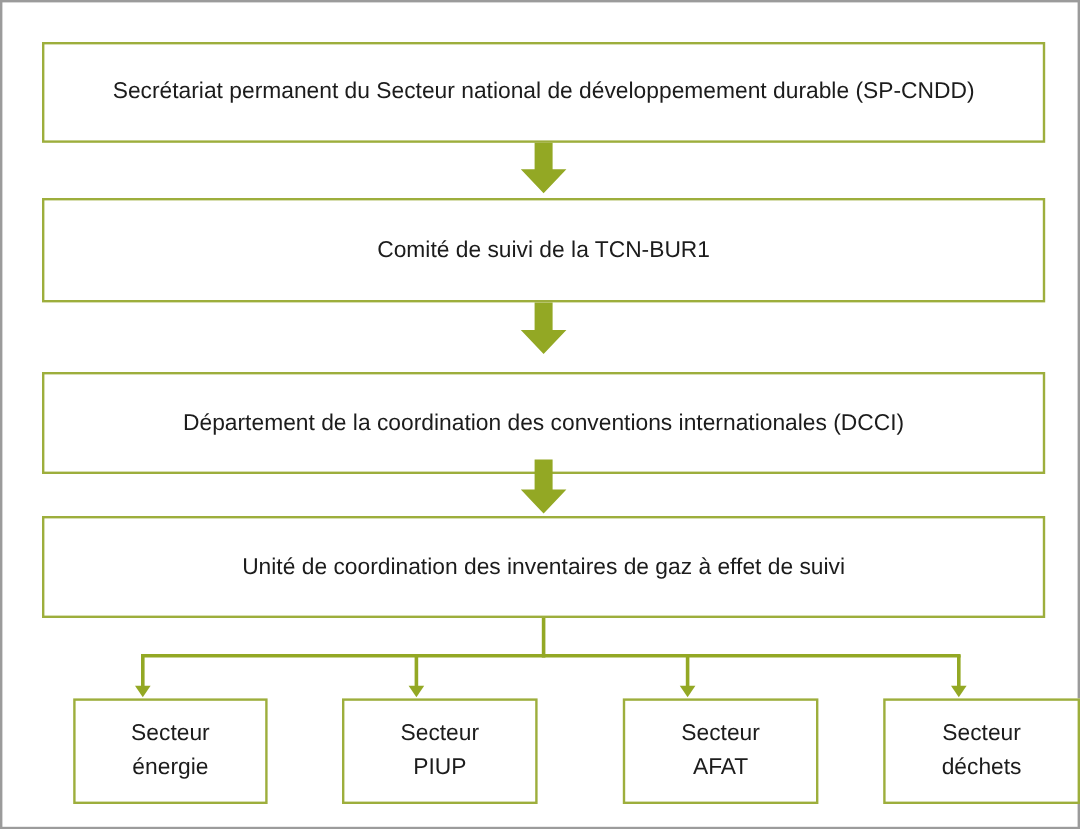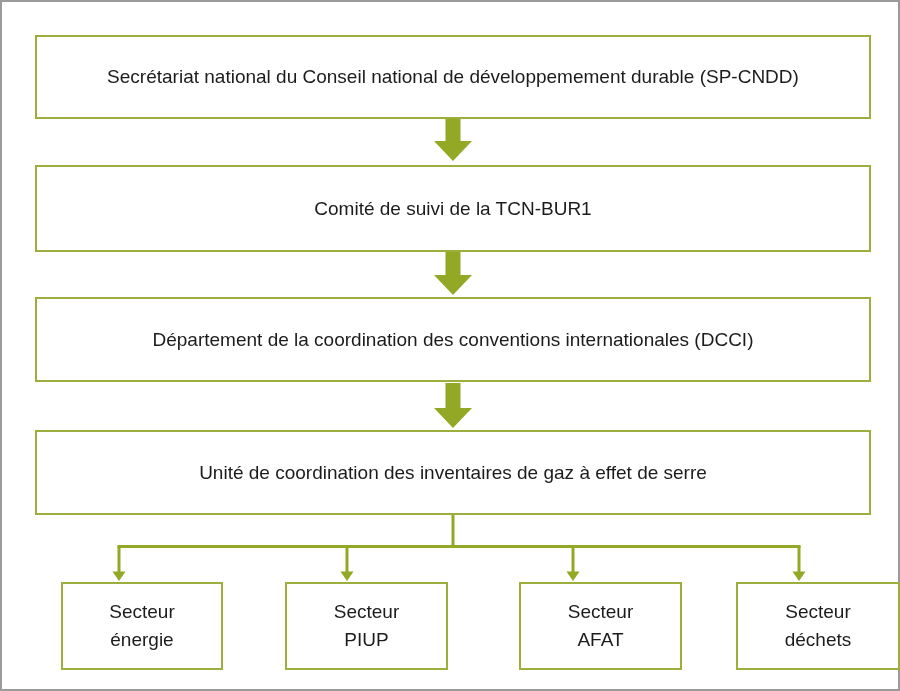--- a/index.html
+++ b/index.html
@@ -22,54 +22,54 @@
     border:2px solid var(--border-green);
     background:var(--background);
     display:flex;align-items:center;justify-content:center;
     text-align:center;
     font-size:19px;
     line-height:28px;
   }
   .lvl{left:33px;width:836px;}
   .lvl1{top:33px;height:84px;}
   .lvl2{top:163px;height:87px;}
-  .lvl3{top:295px;height:85px;}
+  .lvl3{top:308px;height:85px;}
   .lvl4{top:428px;height:85px;}
   .sector{top:580px;height:88px;white-space:pre-line;margin-left:26px;}
   .sec1{left:33px;width:162px;}
   .sec2{left:257px;width:163px;}
   .sec3{left:491px;width:163px;}
   .sec4{left:708px;width:164px;}
   svg.connectors{
     position:absolute;left:0;top:0;width:900px;height:691px;
     pointer-events:none;
   }
   .arrow-shape{fill:var(--green);stroke:none;}
   .cline{stroke:var(--green);stroke-width:3;fill:none;}
   .ahead{fill:var(--green);stroke:none;}
 </style>
 </head>
 <body>
 
 <div class="frame">
 
   <div class="org-box lvl lvl1">
-    <span>Secrétariat national du Conseil national de développemement durable (SP-CNDD)</span>
+    <span>Secrétariat permanent du Secteur national de développemement durable (SP-CNDD)</span>
   </div>
 
   <div class="org-box lvl lvl2">
     <span>Comité de suivi de la TCN-BUR1</span>
   </div>
 
   <div class="org-box lvl lvl3">
     <span>Département de la coordination des conventions internationales (DCCI)</span>
   </div>
 
   <div class="org-box lvl lvl4">
-    <span>Unité de coordination des inventaires de gaz à effet de serre</span>
+    <span>Unité de coordination des inventaires de gaz à effet de suivi</span>
   </div>
 
   <div class="org-box sector sec1">
     <span>Secteur
 énergie</span>
   </div>
   <div class="org-box sector sec2">
     <span>Secteur
 PIUP</span>
   </div>

